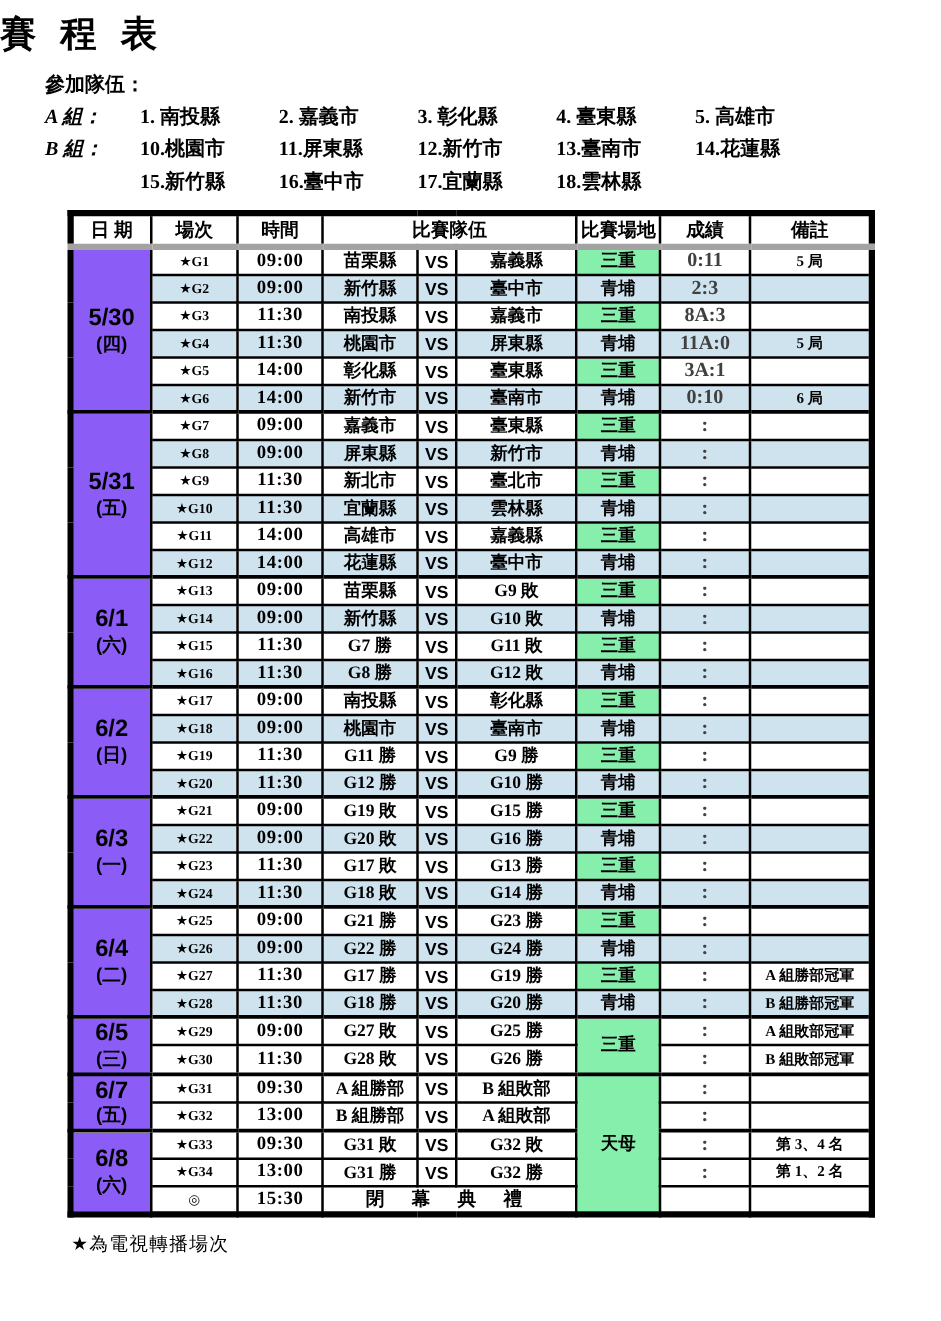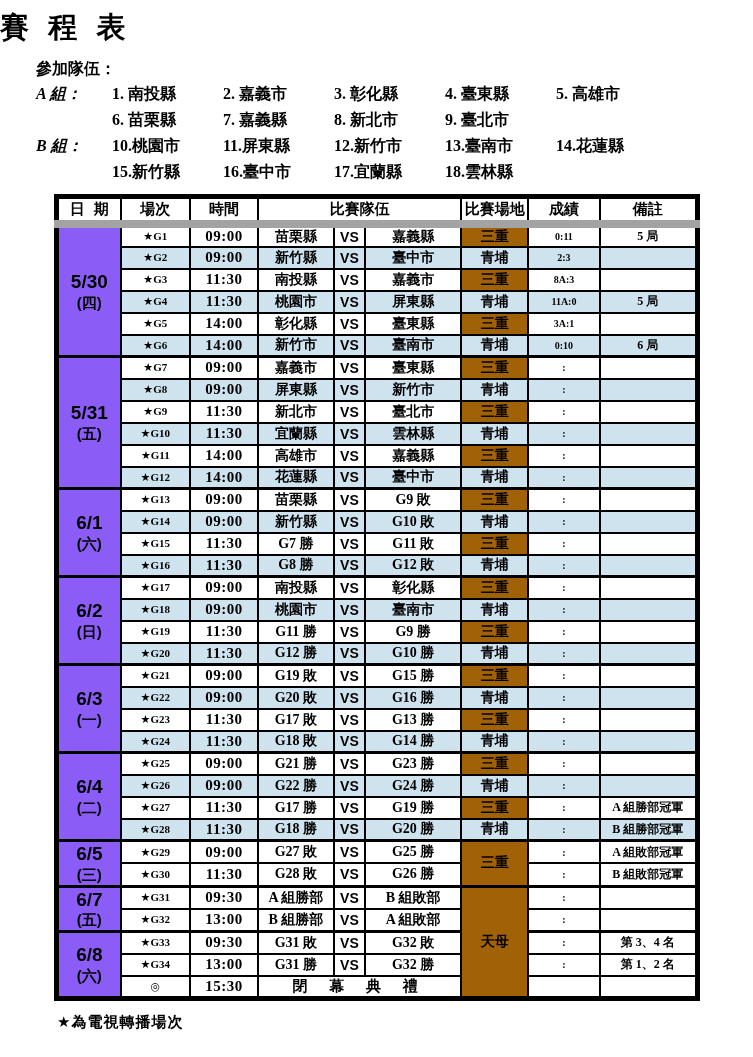--- a/index.html
+++ b/index.html
@@ -23,63 +23,56 @@
     border-collapse:collapse; table-layout:fixed;
     margin:9px 0 0 54px; width:646px;
     border:5px solid #000;
   }
   .schedule td, .schedule th {
     border:2px solid #000; text-align:center; vertical-align:middle;
     overflow:hidden; white-space:nowrap; font-weight:bold; padding:0;
   }
   .schedule tr { height:22px; }
   .schedule tr.header-row { height:27px; }
-  .schedule tr.header-row th { font-size:15px; border-bottom:8px solid #a3a3a3;font-family:Liberation Mono, monospace; }
+  .schedule tr.header-row th { font-size:15px; border-bottom:5px solid #a3a3a3; }
   .schedule tr.group-start td { border-top:3px solid #000; }
   .schedule tr.blue td { background:#cfe3ef; }
   .date-cell {
     background:#8b5cf6; font-family:"Liberation Sans","DejaVu Sans",sans-serif;
     font-size:19px; line-height:1.25; font-weight:bold;
   }
   .date-cell .wk { font-size:15px; }
   .game-cell { font-size:11px;margin-left:21px; }
   .time-cell { font-size:15px; letter-spacing:0.5px; }
   .team-cell { font-size:14px; }
   .vs-cell   { font-size:14px; font-family:"Liberation Sans","DejaVu Sans",sans-serif; }
-  .venue-cell{ font-size:14px; background:#a16207; }
-  .score-cell{ font-size:10px; color:#000000; }
+  .venue-cell{ font-size:14px; background:#86efac; }
+  .score-cell{ font-size:16px; color:#404040; }
   .note-cell { font-size:12px; }
   .red  { color:#000000; }
   .ceremony-cell { font-size:15px; letter-spacing:9px; }
   .footnote {
-    margin:12px 0 0 57px; font-size:15px; font-weight:bold; letter-spacing:1px;
+    margin:12px 0 0 57px; font-size:15px; font-weight:normal; letter-spacing:1px;
   }
 </style>
 </head>
 <body>
 
 <div class="page-title">賽 程 表</div>
 
 <div class="roster">
   <div class="roster-heading">參加隊伍：</div>
   <div id="roster-rows">
       <div class="roster-row">
         <span class="roster-label">A 組：</span>
         <span class="roster-team">1. 南投縣</span>
         <span class="roster-team">2. 嘉義市</span>
         <span class="roster-team">3. 彰化縣</span>
         <span class="roster-team">4. 臺東縣</span>
         <span class="roster-team">5. 高雄市</span>
-      </div>
-      <div class="roster-row">
-        <span class="roster-label"></span>
-        <span class="roster-team">6. 苗栗縣</span>
-        <span class="roster-team">7. 嘉義縣</span>
-        <span class="roster-team">8. 新北市</span>
-        <span class="roster-team">9. 臺北市</span>
       </div>
       <div class="roster-row">
         <span class="roster-label">B 組：</span>
         <span class="roster-team">10.桃園市</span>
         <span class="roster-team">11.屏東縣</span>
         <span class="roster-team">12.新竹市</span>
         <span class="roster-team">13.臺南市</span>
         <span class="roster-team">14.花蓮縣</span>
       </div>
       <div class="roster-row">

